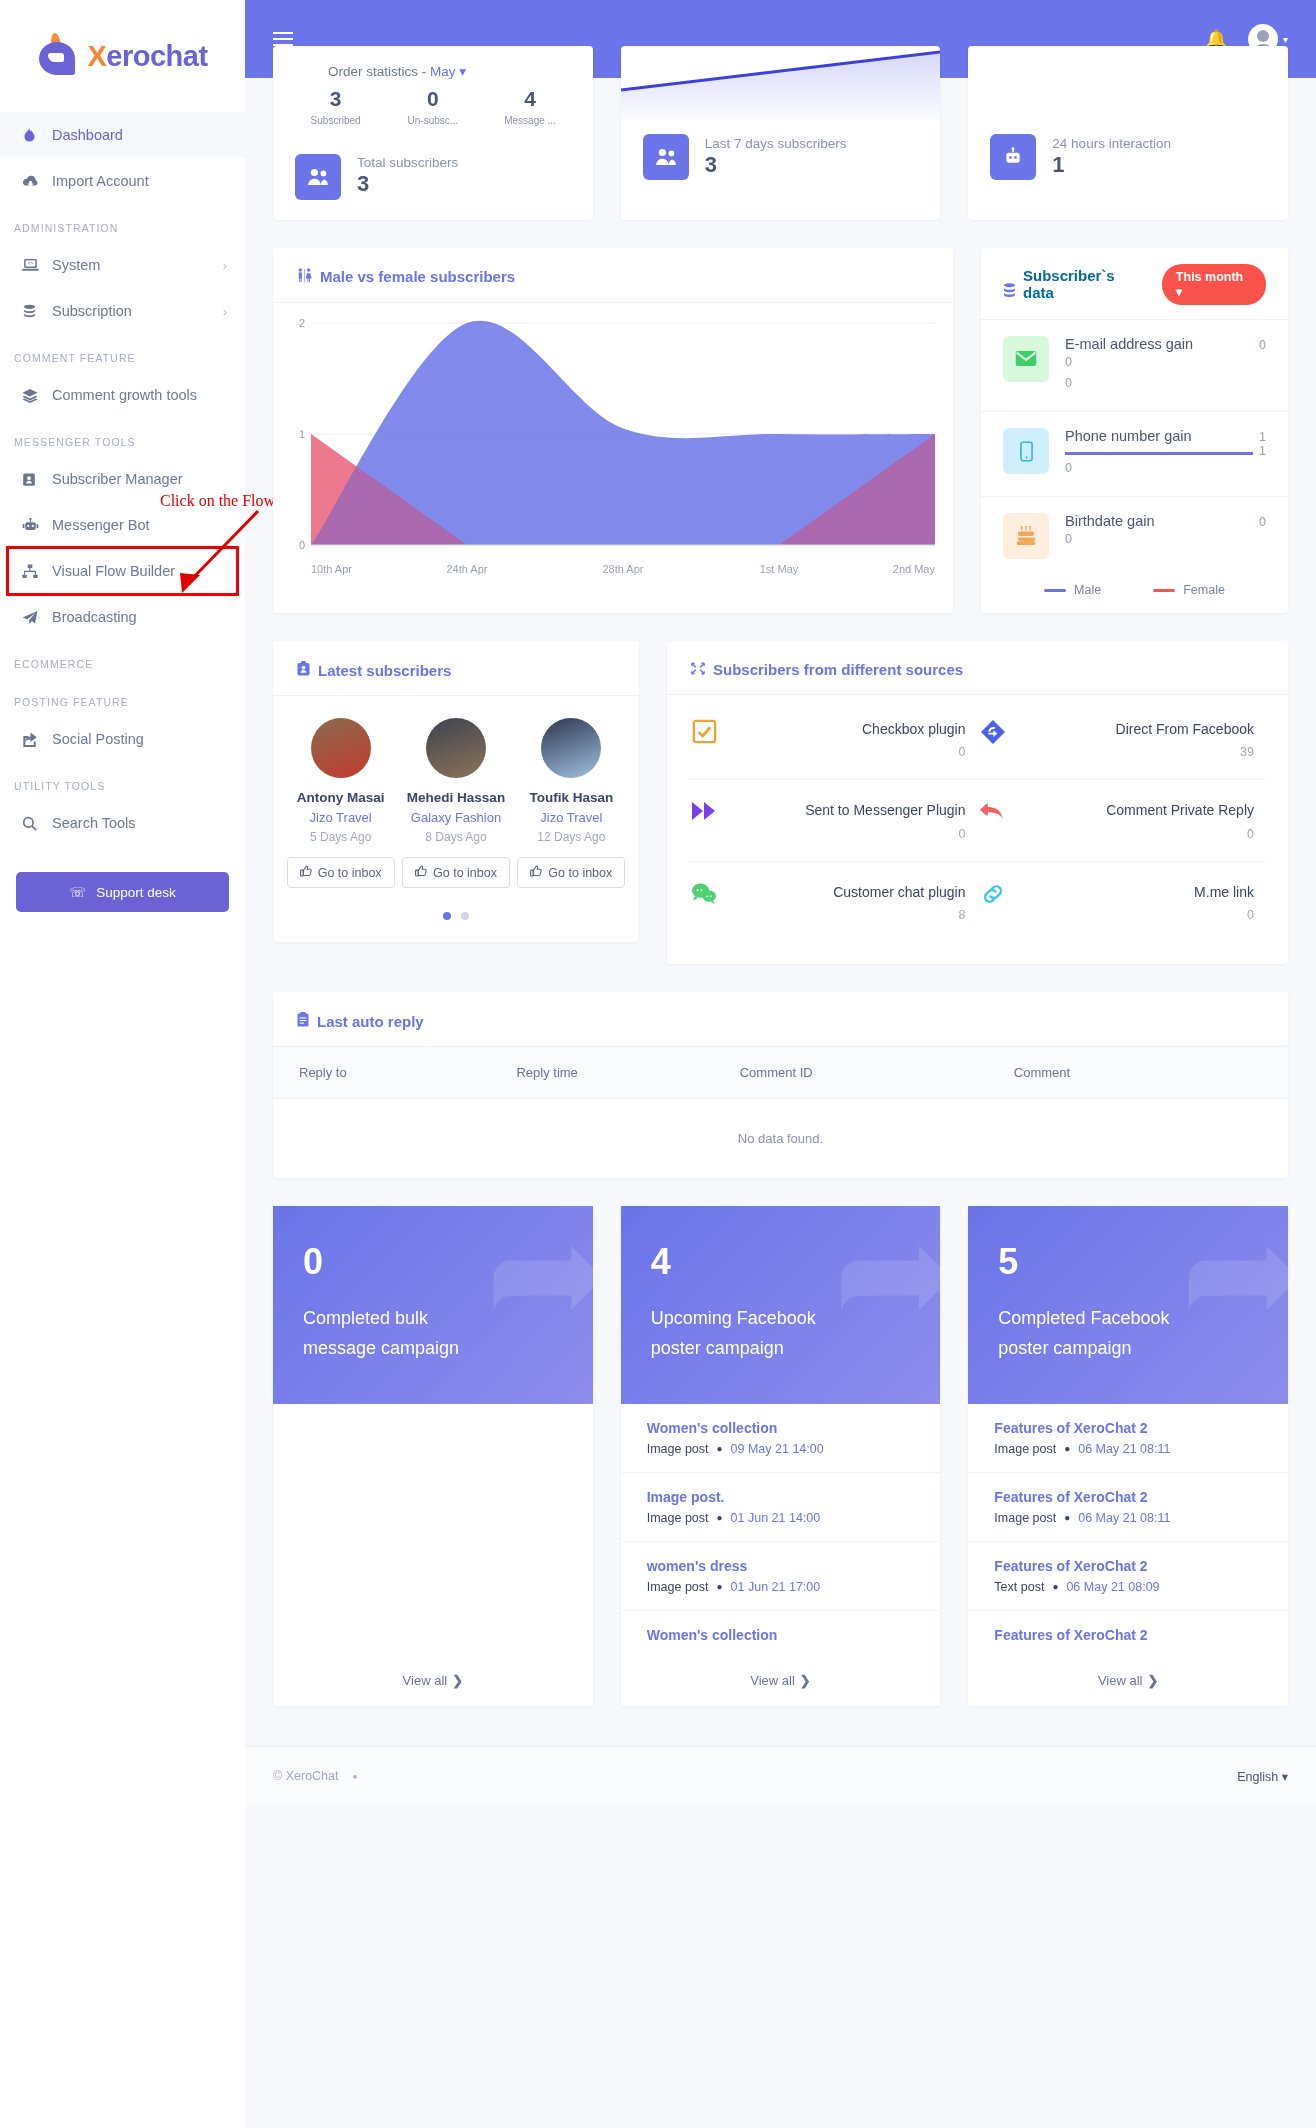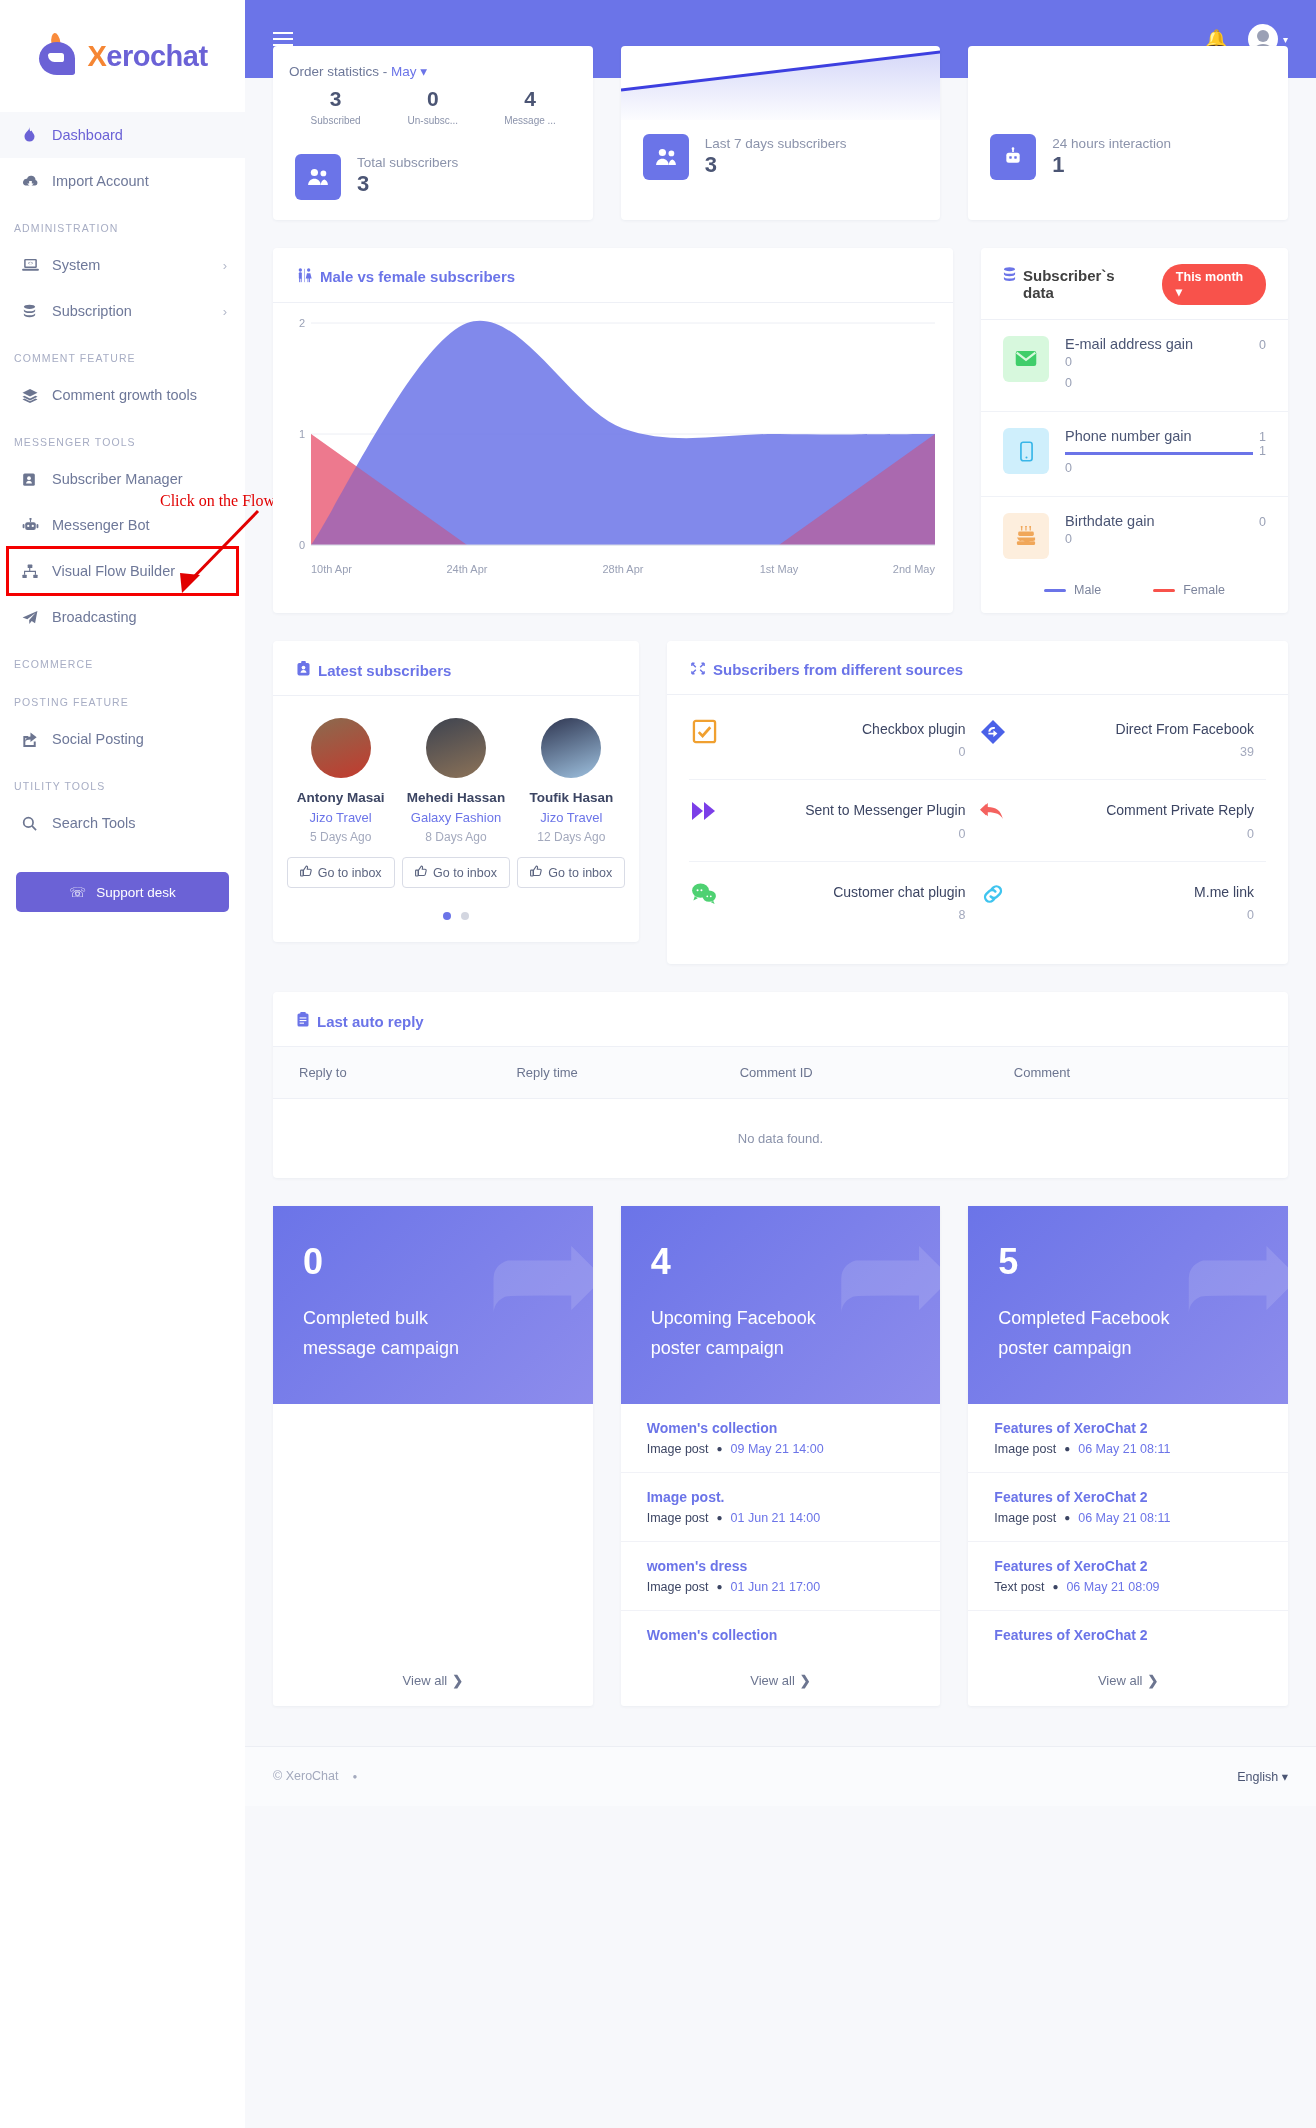--- a/index.html
+++ b/index.html
@@ -169,23 +169,24 @@
   .card {
     background: #fff;
     border-radius: 4px;
     box-shadow: 0 1px 3px rgba(50,60,100,0.06);
   }
 
   
   .stats-row { display: flex; gap: 28px; }
   .stat-card { flex: 1; min-width: 0; overflow: hidden; }
   .order-head {
-    padding: 17px 22px 4px 16px;
+    padding: 17px 22px 4px 22px;
     font-size: 13.5px;
     color: #6e7899;
+    margin-left: 33px;
   }
   .order-head .mon { color: #6b74e8; cursor: pointer; }
   .order-nums {
     display: flex;
     padding: 0 14px 14px 14px;
   }
   .order-nums .cell { flex: 1; text-align: center; }
   .order-nums .num { font-size: 21px; font-weight: bold; color: #4b5574; line-height: 1.5; }
   .order-nums .lbl { font-size: 10px; color: #8b93ab; }
   .mini-chart { height: 74px; position: relative; }
@@ -219,21 +220,21 @@
   .card-title.with-border { border-bottom: 1px solid #eef0f6; }
   .big-chart { padding: 6px 10px 12px 10px; }
 
   
   .sub-card { flex: 1; min-width: 0; }
   .sub-head {
     display: flex; align-items: center; gap: 14px;
     padding: 16px 22px 14px 22px;
     border-bottom: 1px solid #eef0f6;
   }
-  .sub-head .ttl { font-size: 15px; font-weight: bold; color: #404040; display:flex; align-items:flex-start; gap:7px;}
+  .sub-head .ttl { font-size: 15px; font-weight: bold; color: #0369a1; display:flex; align-items:flex-end; gap:7px;}
   .pill {
     background: #f8524b; color: #fff;
     border-radius: 20px; padding: 6px 14px;
     font-size: 12.5px; font-weight: bold;
     cursor: pointer;
   }
   .gain-row {
     display: flex; gap: 16px;
     padding: 16px 22px;
     border-bottom: 1px solid #f0f2f7;

